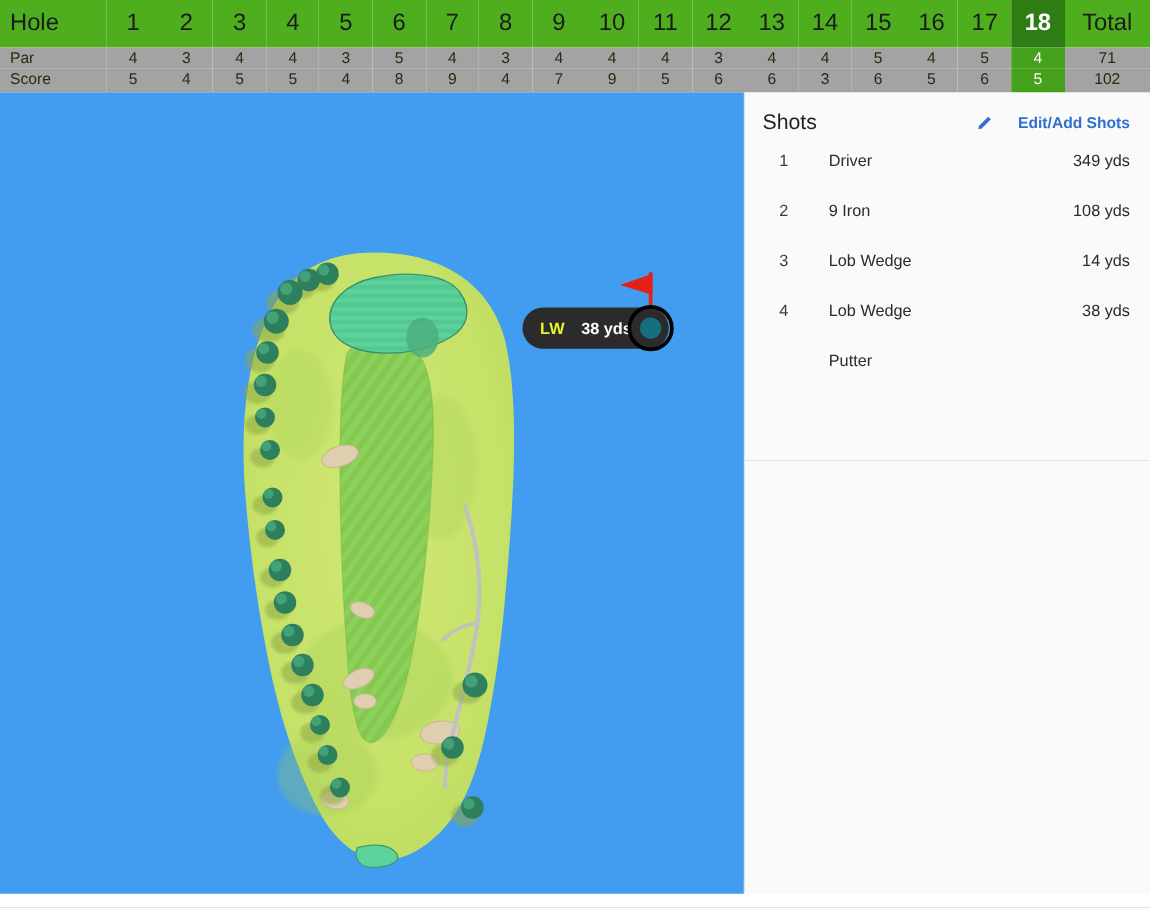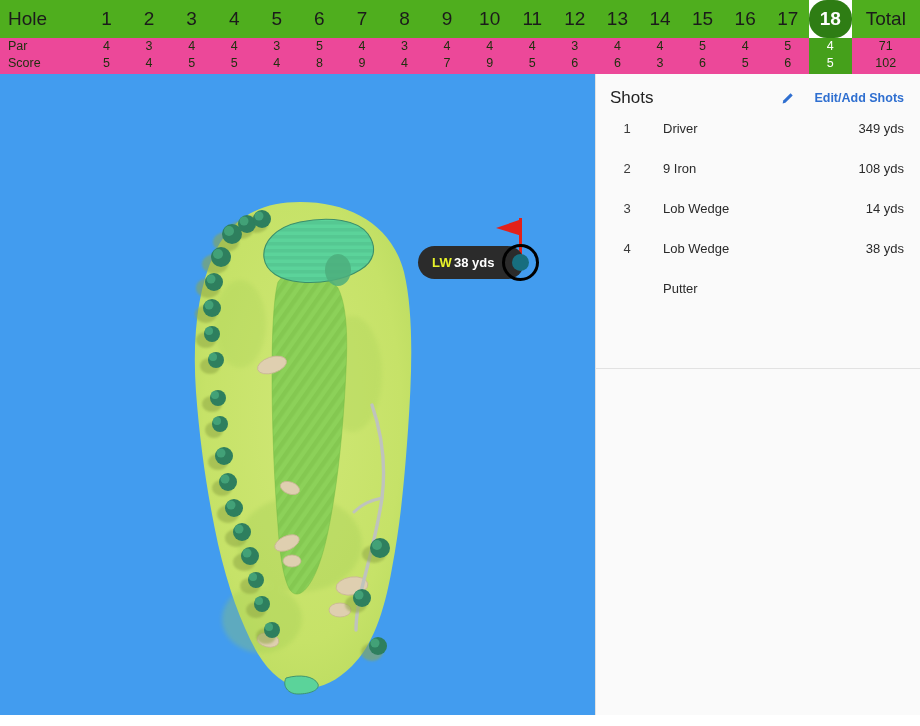--- a/index.html
+++ b/index.html
@@ -21,24 +21,24 @@
   tr.sc-head td {
     background: #4FAE1E;
     color: #1b1b1b;
     font-size: 19px;
     height: 38px;
     text-align: center;
     vertical-align: middle;
     font-weight: 400;
   }
   tr.sc-head td.lbl-cell { text-align: left; padding-left: 8px; margin-left: 36px; }
-  tr.sc-head td.hl { background: #2E7D14; color: #ffffff; font-weight: 700; border-radius: 18px; }
+  tr.sc-head td.hl { background: #2E7D14; color: #ffffff; font-weight: 700; }
 
   tr.sc-row td {
-    background: #ec4899;
+    background: #a3a3a3;
     color: #20300f;
     font-size: 12.5px;
     height: 17px;
     text-align: center;
     vertical-align: middle;
     line-height: 17px;
   }
   tr.sc-row td.lbl-cell { text-align: left; padding-left: 8px; font-size: 12.5px; }
   tr.sc-row td.hl { background: #45A01B; color: #ffffff; }
   tr.sc-row.last td { padding-bottom: 2px; }
@@ -65,21 +65,21 @@
   .legend-item { display: flex; align-items: center; gap: 7px; }
   .legend-dot { width: 11px; height: 11px; border-radius: 50%; display: block; }
   .legend-text { color: #ffffff; font-size: 12.5px; }
 
   
   .marker-wrap { position: absolute; left: 418px; top: 140px; width: 130px; height: 80px; }
   .pill {
     position: absolute; left: 0; top: 32px;
     height: 33px; padding: 0 30px 0 14px;
     background: #2b2b2b; border-radius: 17px;
-    display: flex; align-items: center; gap: 2px;
+    display: flex; align-items: center; gap: 13px;
   }
   .pill-club { color: #e8f32a; font-size: 13px; font-weight: 700; letter-spacing: .2px; }
   .pill-dist { color: #ffffff; font-size: 13px; font-weight: 700; }
   .ball-ring {
     position: absolute; left: 84px; top: 30px;
     width: 37px; height: 37px; border-radius: 50%;
     border: 3px solid #000000; background: transparent;
   }
   .ball-dot {
     position: absolute; left: 94px; top: 40px;

